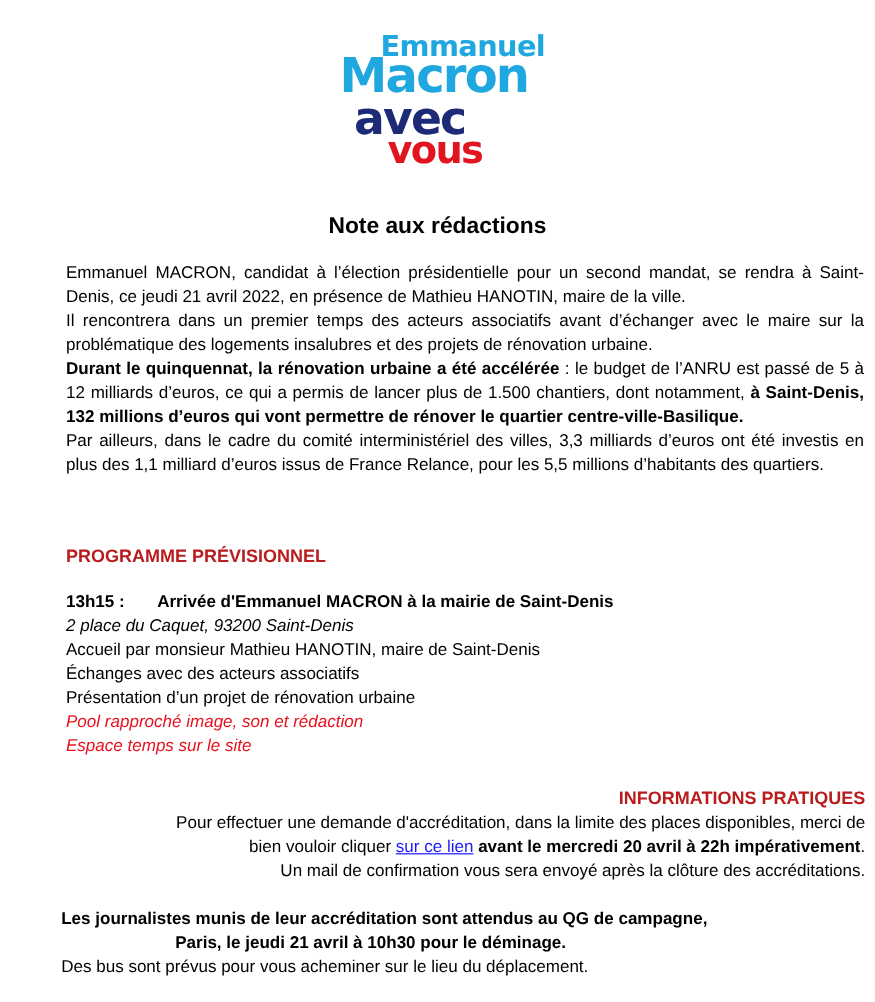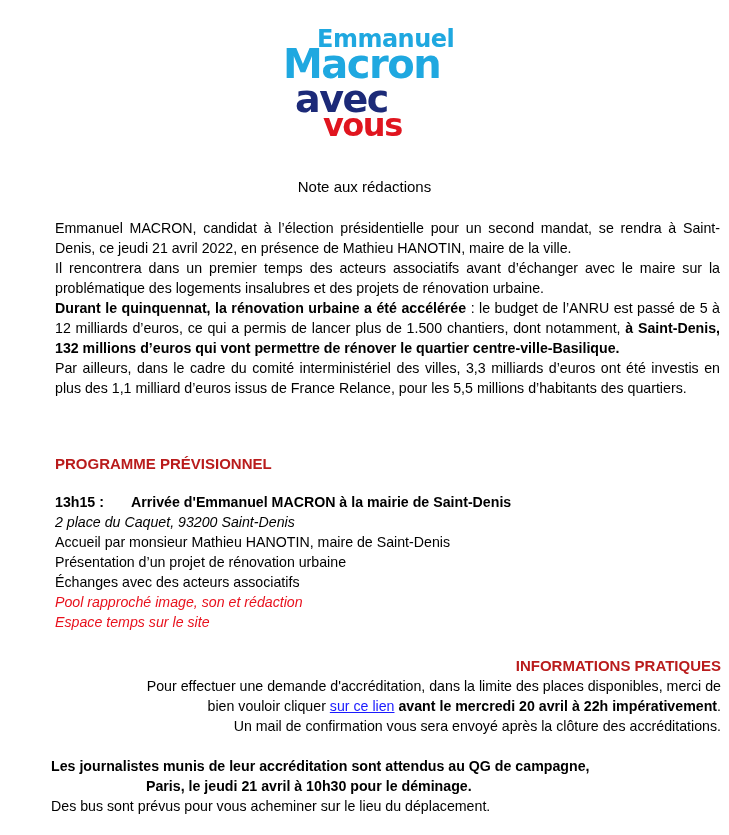--- a/index.html
+++ b/index.html
@@ -13,21 +13,21 @@
     font-family: "DejaVu Sans", sans-serif; font-weight: bold;
     line-height: 1;
   }
   .logo .l1 { position: absolute; left: 34px; top: 0px; font-size: 24px; color: #1fa8e0; letter-spacing: -0.5px; }
   .logo .l2 { position: absolute; left: 0px; top: 17px; font-size: 40px; color: #1fa8e0; letter-spacing: -1.5px; }
   .logo .l3 { position: absolute; left: 12px; top: 53px; font-size: 38px; color: #1c2a78; letter-spacing: -1.5px; }
   .logo .l4 { position: absolute; left: 40px; top: 82px; font-size: 32px; color: #e0151f; letter-spacing: -1.5px; }
 
   .title {
     position: absolute; left: 0; top: 178px; width: 729px; text-align: center;
-    font-weight: normal; font-size: 15px;
+    font-weight: bold; font-size: 19px;
   }
   .doc {
     position: absolute; left: 55px; top: 218px; width: 665px;
     font-size: 14.2px; line-height: 20px;
   }
   .intro { text-align: justify; margin: 0; }
   .intro p { margin: 0; }
   .intro p.lastjust { text-align-last: left; }
   .red-heading {
     color: #b91c1c; font-weight: bold; font-size: 15px; margin: 0;
@@ -72,22 +72,22 @@
     <p class="red-heading">PROGRAMME PRÉVISIONNEL</p>
   </div>
 
   <div class="prog-time">
     <span class="time">13h15 :</span><span>Arrivée d'Emmanuel MACRON à la mairie de Saint-Denis</span>
   </div>
 
   <div class="prog-lines">
     <div class="italic">2 place du Caquet, 93200 Saint-Denis</div>
     <div>Accueil par monsieur Mathieu HANOTIN, maire de Saint-Denis</div>
+    <div>Échanges avec des acteurs associatifs</div>
     <div>Présentation d’un projet de rénovation urbaine</div>
-    <div>Échanges avec des acteurs associatifs</div>
     <div class="red-italic">Pool rapproché image, son et rédaction</div>
     <div class="red-italic">Espace temps sur le site</div>
   </div>
 
   <div class="sec-info">
     <p class="red-heading">INFORMATIONS PRATIQUES</p>
     <div class="info-body">
       <div class="info-line">Pour effectuer une demande d'accréditation, dans la limite des places disponibles, merci de</div>
       <div class="info-line"><span>bien vouloir cliquer </span><a class="link" href="#">sur ce lien</a><b> avant le mercredi 20 avril à 22h impérativement</b><span>.</span></div>
       <div class="info-line">Un mail de confirmation vous sera envoyé après la clôture des accréditations.</div>

